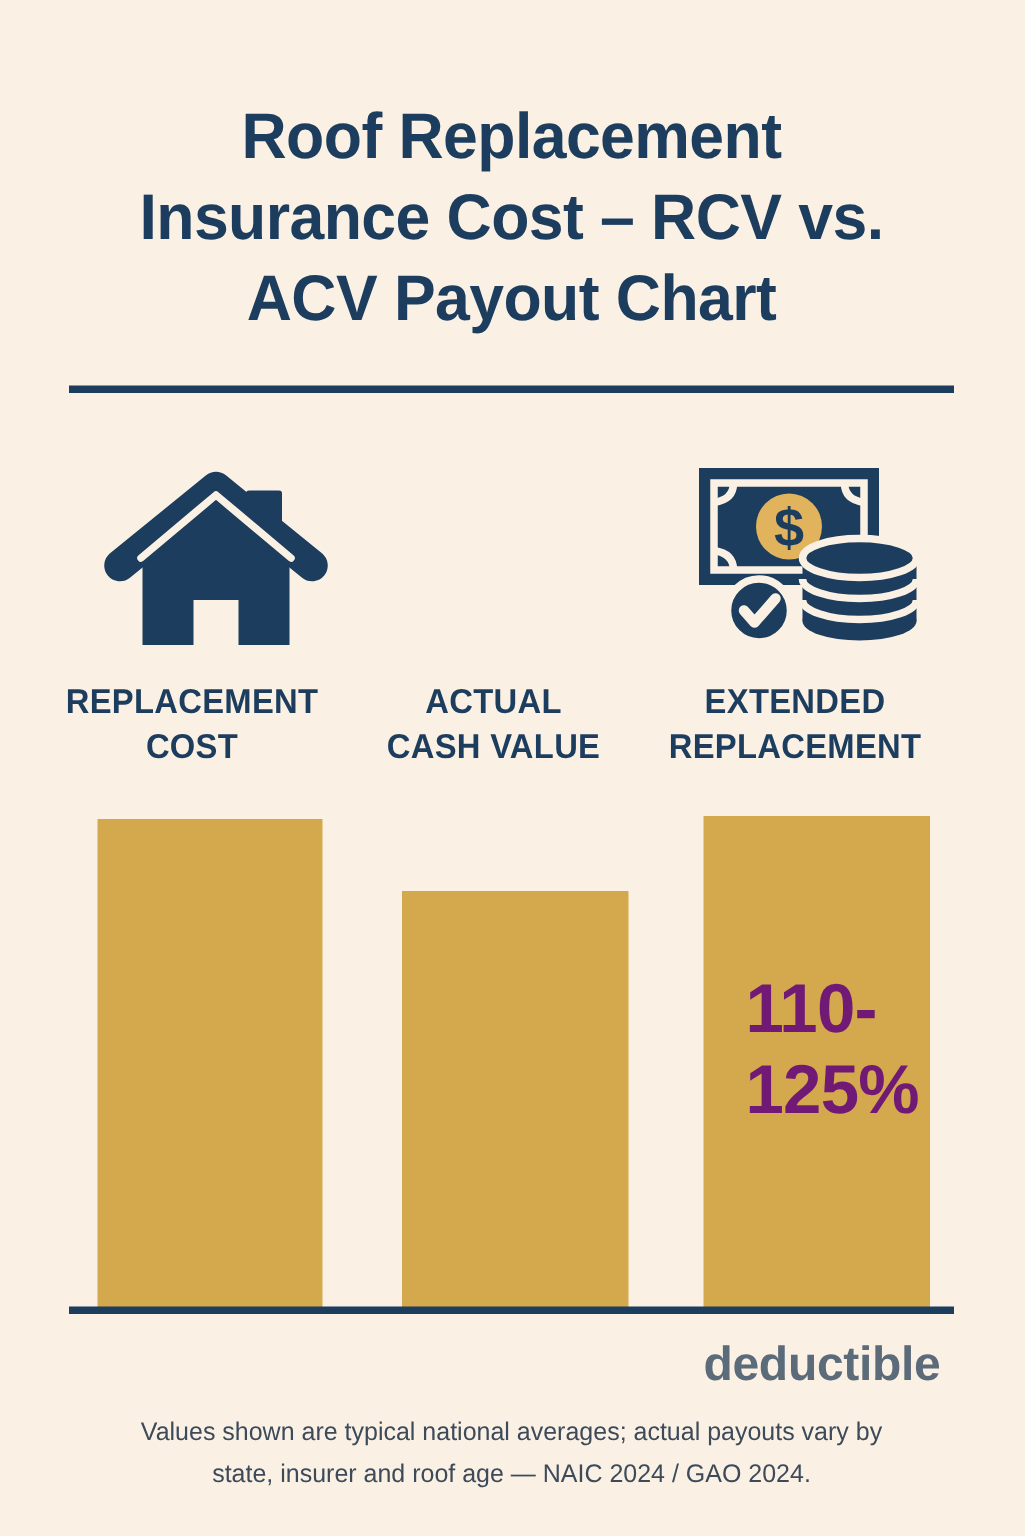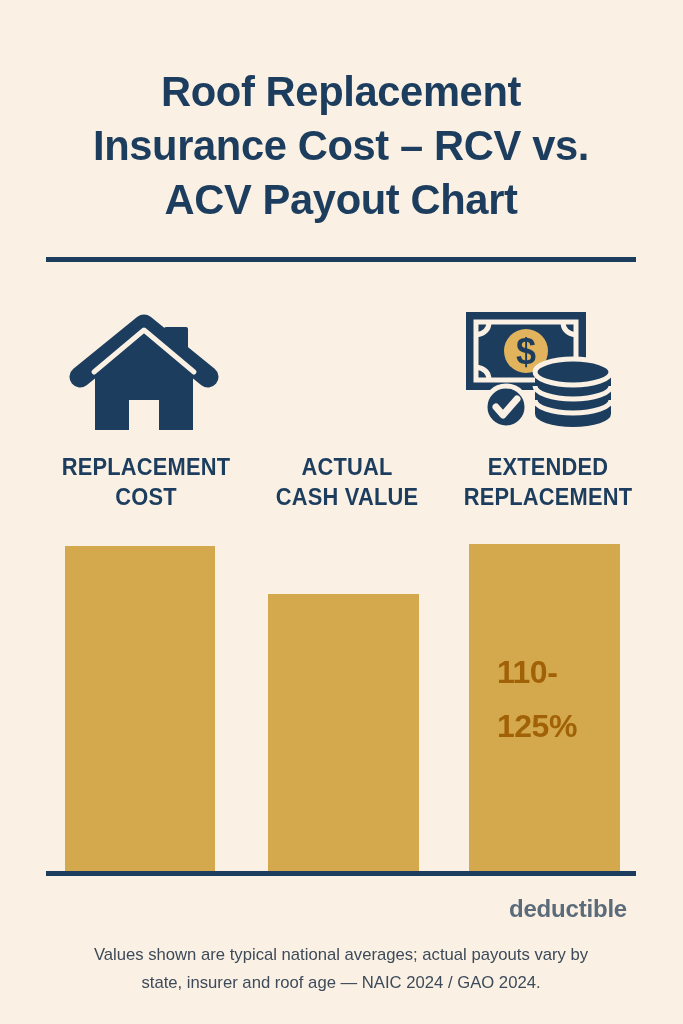--- a/index.html
+++ b/index.html
@@ -73,21 +73,21 @@
   .icon-slot.col1 { left: 0px;   width: 196px; }
   .icon-slot.col2 { left: 197px; width: 196px; }
   .icon-slot.col3 { left: 394px; width: 196px; }
 
   .house-icon  { display: block; }
   .money-icon  { display: block; }
 
   
   .label-row {
     position: absolute;
-    left: 46px;
+    left: 28px;
     top: 452px;
     width: 602px;
     height: 64px;
   }
   .col-label {
     position: absolute;
     top: 0;
     text-align: center;
     font-family: "Liberation Sans", sans-serif;
     font-weight: bold;
@@ -117,23 +117,23 @@
     box-sizing: border-box;
   }
   .bar-1 { left: 65px;  top: 546px; width: 150px; height: 327px; }
   .bar-2 { left: 268px; top: 594px; width: 151px; height: 279px; }
   .bar-3 { left: 469px; top: 544px; width: 151px; height: 329px; }
 
   .bar-value {
     position: absolute;
     font-family: "Liberation Sans", sans-serif;
     font-weight: bold;
-    font-size: 32px;
+    font-size: 46px;
     line-height: 54px;
-    color: #a16207;
+    color: #701a75;
     letter-spacing: -0.5px;
     white-space: pre-line;
   }
   .bar-value.v1 { left: 87px;  top: 700px; }
   .bar-value.v2 { left: 288px; top: 726px; }
   .bar-value.v3 { left: 497px; top: 645px; }
 
   .axis-line {
     position: absolute;
     left: 46px;
@@ -142,21 +142,21 @@
     height: 5px;
     background: #1c3d5e;
   }
 
   .axis-note {
     position: absolute;
     right: 56px;
     top: 893px;
     font-family: "Liberation Sans", sans-serif;
     font-weight: bold;
-    font-size: 24px;
+    font-size: 32px;
     line-height: 32px;
     color: #5c6b7a;
     letter-spacing: -0.2px;
   }
 
   
   .footnote {
     position: absolute;
     left: 46px;
     top: 941px;

